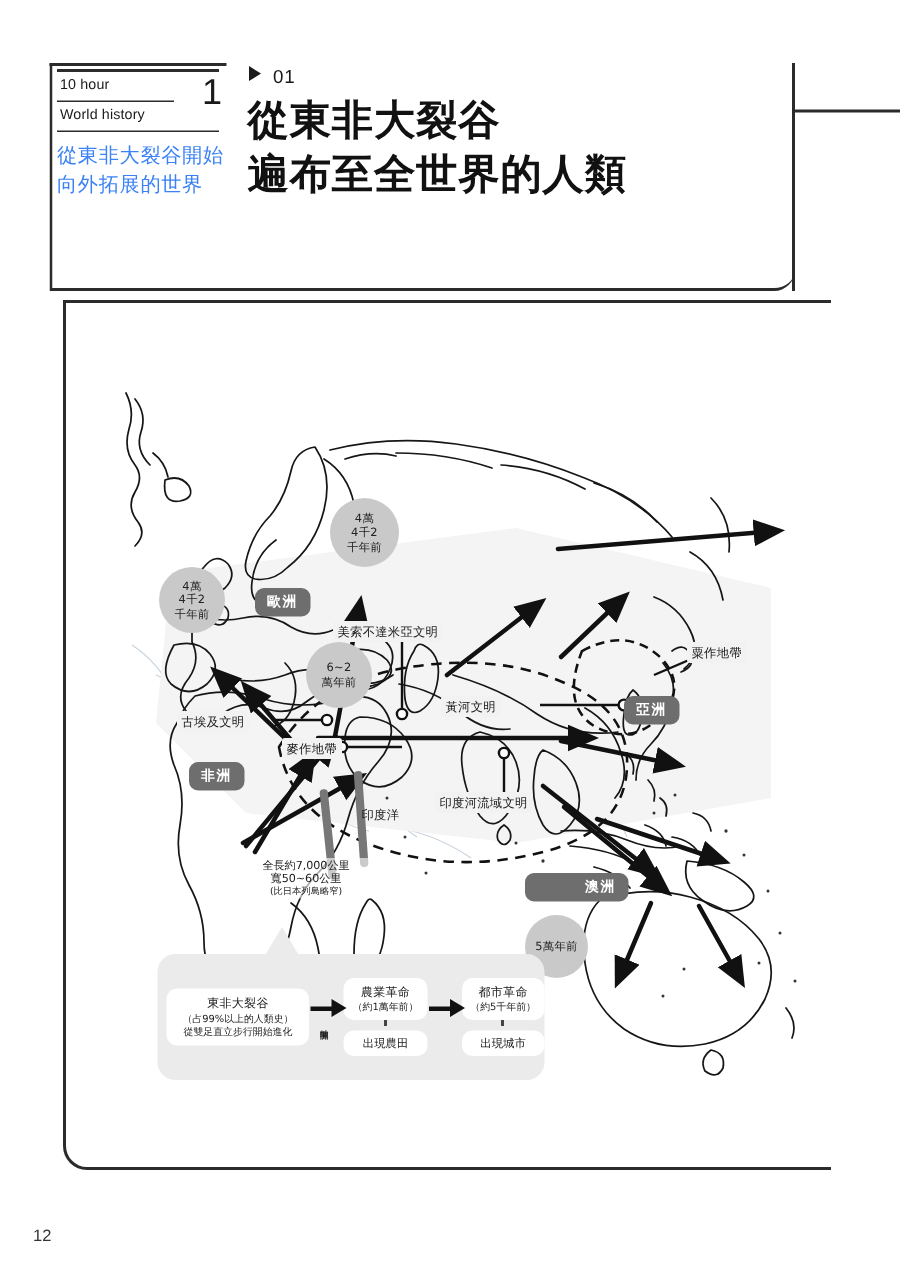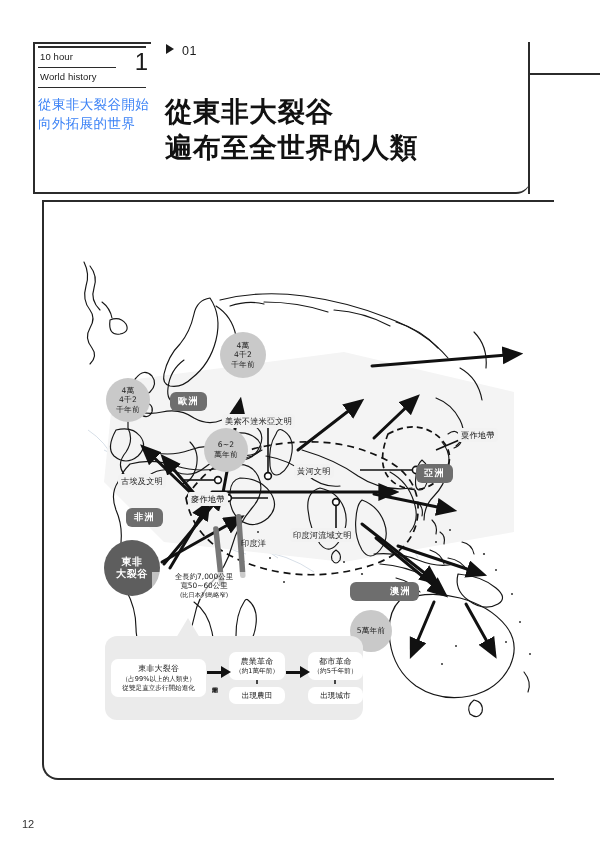--- a/index.html
+++ b/index.html
@@ -73,21 +73,20 @@
     border-bottom:5.5px solid transparent;
   }
   .sec-num{font-size:12.5px;letter-spacing:.6px;font-family:"Liberation Sans",sans-serif;}
   .main-title{
     position:absolute;left:165px;top:62px;
     font-size:27.5px;line-height:36px;
     letter-spacing:.6px;
     font-weight:700;
     color:#111;
     font-family:"DejaVu Sans",sans-serif;
-    margin-top:31px;
   }
 
   
   .map-box{
     position:absolute;left:42px;top:200px;width:512px;height:580px;
     border:2.2px solid #2b2b2b;
     border-top:none;border-right:none;
     border-bottom-left-radius:16px;
     box-sizing:border-box;
   }
@@ -473,26 +472,20 @@
     <div class="circ" style="left:160px;top:226px;width:44px;height:44px;">
       <div>
         <div>6~2</div>
         <div>萬年前</div>
       </div>
     </div>
     <div class="circ" style="left:306px;top:408px;width:42px;height:42px;">
       <div>5萬年前</div>
     </div>
 
-    <div class="circ circ-dark" style="left:60px;top:338px;width:56px;height:56px;">
-      <div>
-        <div>東非</div>
-        <div>大裂谷</div>
-      </div>
-    </div>
 
     <div class="rift-note" style="left:108px;top:370px;width:104px;">
       <div>全長約7,000公里</div>
       <div>寬50~60公里</div>
       <div class="sm">(比日本列島略窄)</div>
     </div>
   </div>
 
   <div class="flow-tail"></div>
   <div class="flow-wrap">

